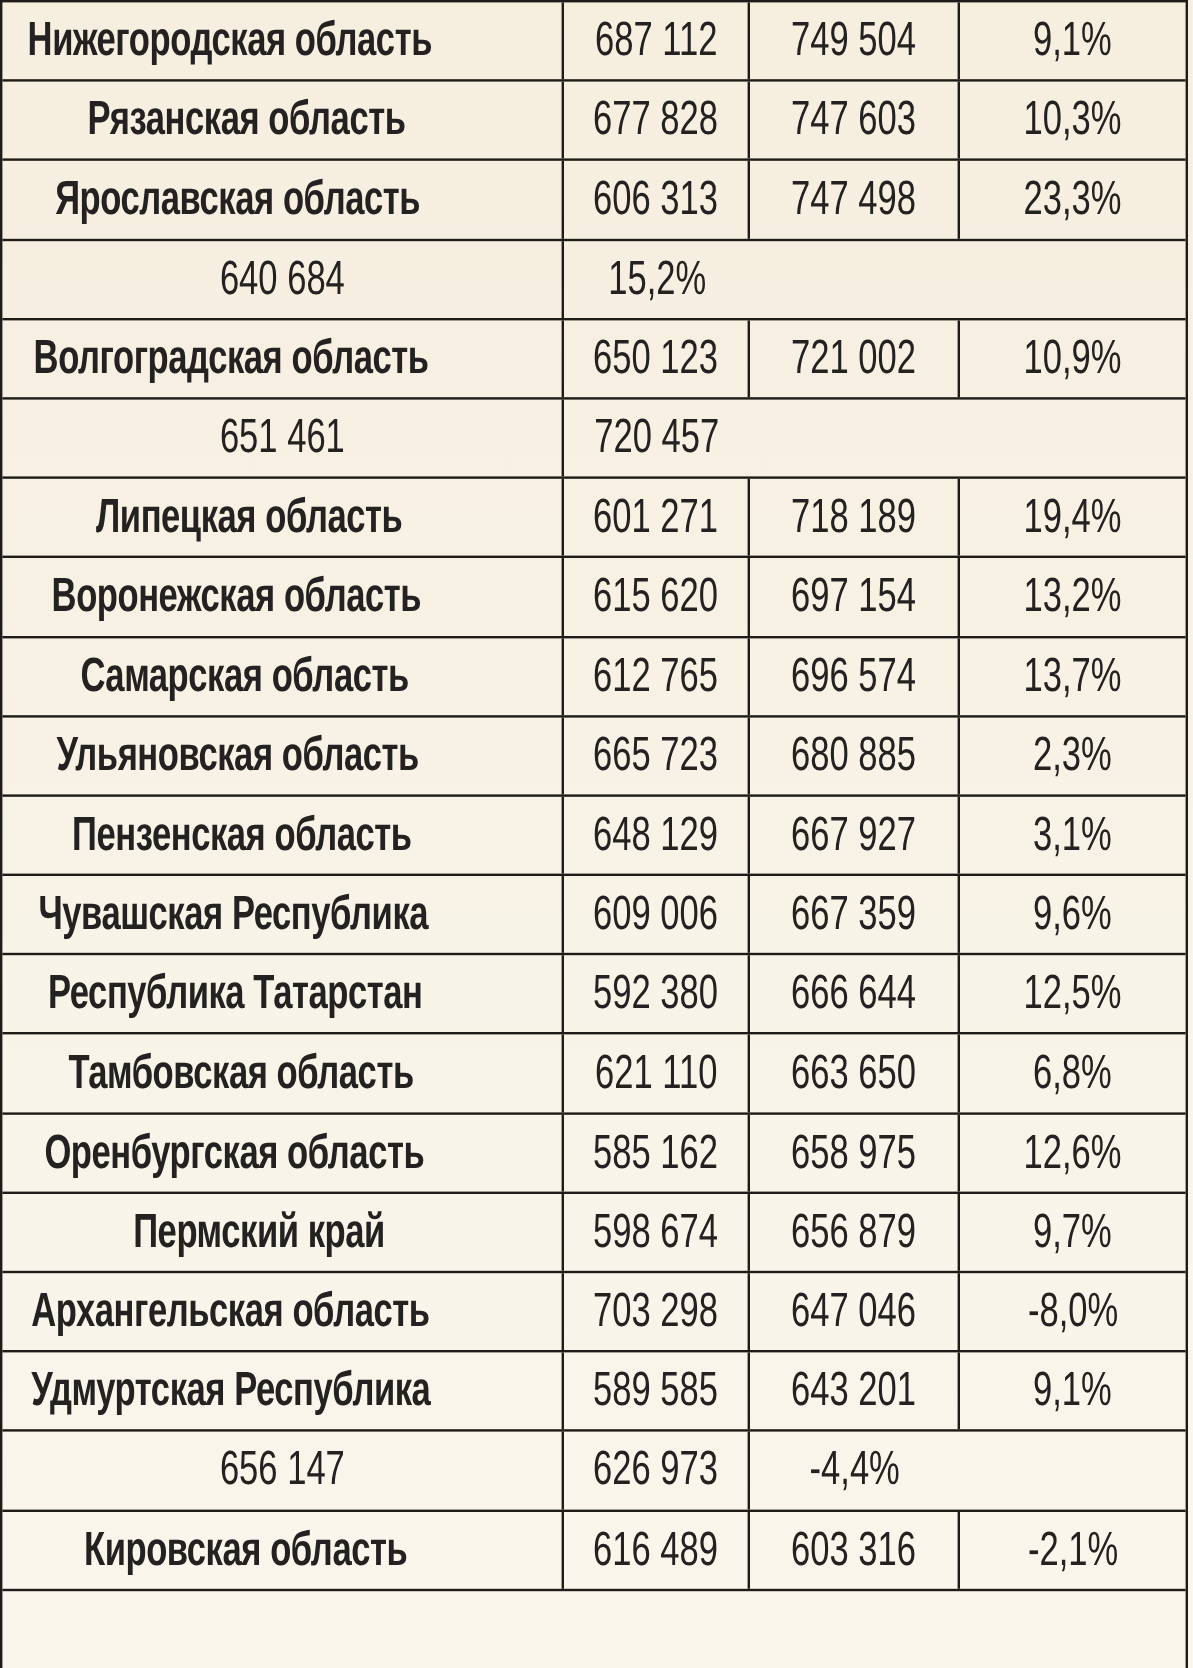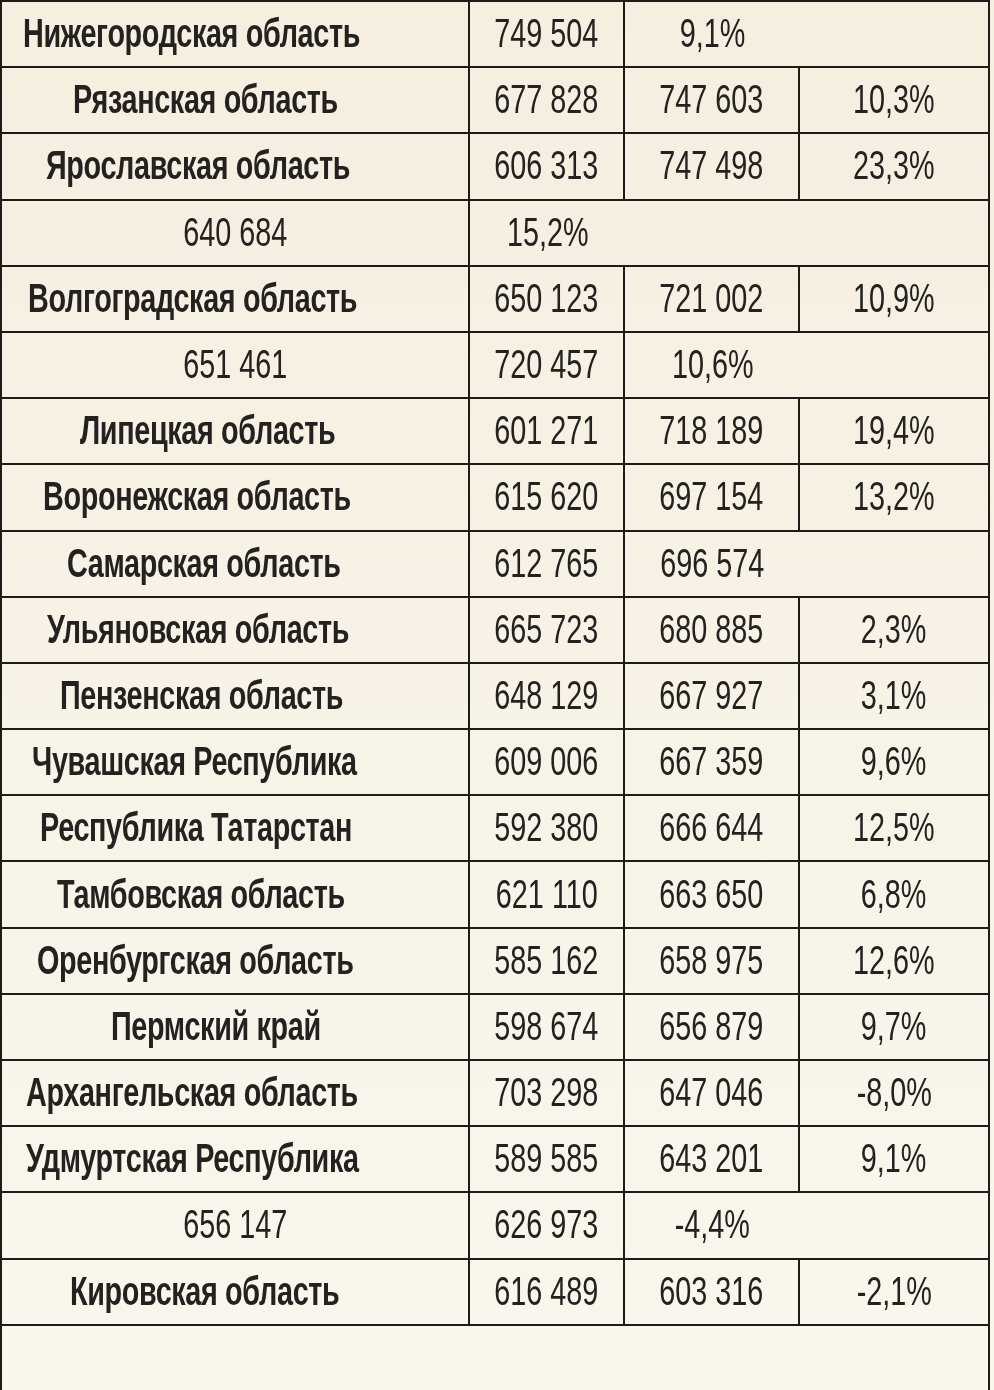--- a/index.html
+++ b/index.html
@@ -57,20 +57,23 @@
 </style>
 </head>
 <body>
 
 <div class="table">
   <div class="row">
     <div class="cell region">
       <span class="tx">Нижегородская область</span>
     </div>
     <div class="cell num">
+      <span class="tx">687 112</span>
+    </div>
+    <div class="cell num">
       <span class="tx">749 504</span>
     </div>
     <div class="cell num">
       <span class="tx">9,1%</span>
     </div>
   </div>
 
   <div class="row">
     <div class="cell region">
       <span class="tx">Рязанская область</span>
@@ -125,23 +128,20 @@
     </div>
   </div>
 
   <div class="row">
     <div class="cell num">
       <span class="tx">651 461</span>
     </div>
     <div class="cell num">
       <span class="tx">720 457</span>
     </div>
-    <div class="cell num">
-      <span class="tx">10,6%</span>
-    </div>
   </div>
 
   <div class="row">
     <div class="cell region">
       <span class="tx">Липецкая область</span>
     </div>
     <div class="cell num">
       <span class="tx">601 271</span>
     </div>
     <div class="cell num">
@@ -170,20 +170,23 @@
   <div class="row">
     <div class="cell region">
       <span class="tx">Самарская область</span>
     </div>
     <div class="cell num">
       <span class="tx">612 765</span>
     </div>
     <div class="cell num">
       <span class="tx">696 574</span>
     </div>
+    <div class="cell num">
+      <span class="tx">13,7%</span>
+    </div>
   </div>
 
   <div class="row">
     <div class="cell region">
       <span class="tx">Ульяновская область</span>
     </div>
     <div class="cell num">
       <span class="tx">665 723</span>
     </div>
     <div class="cell num">

